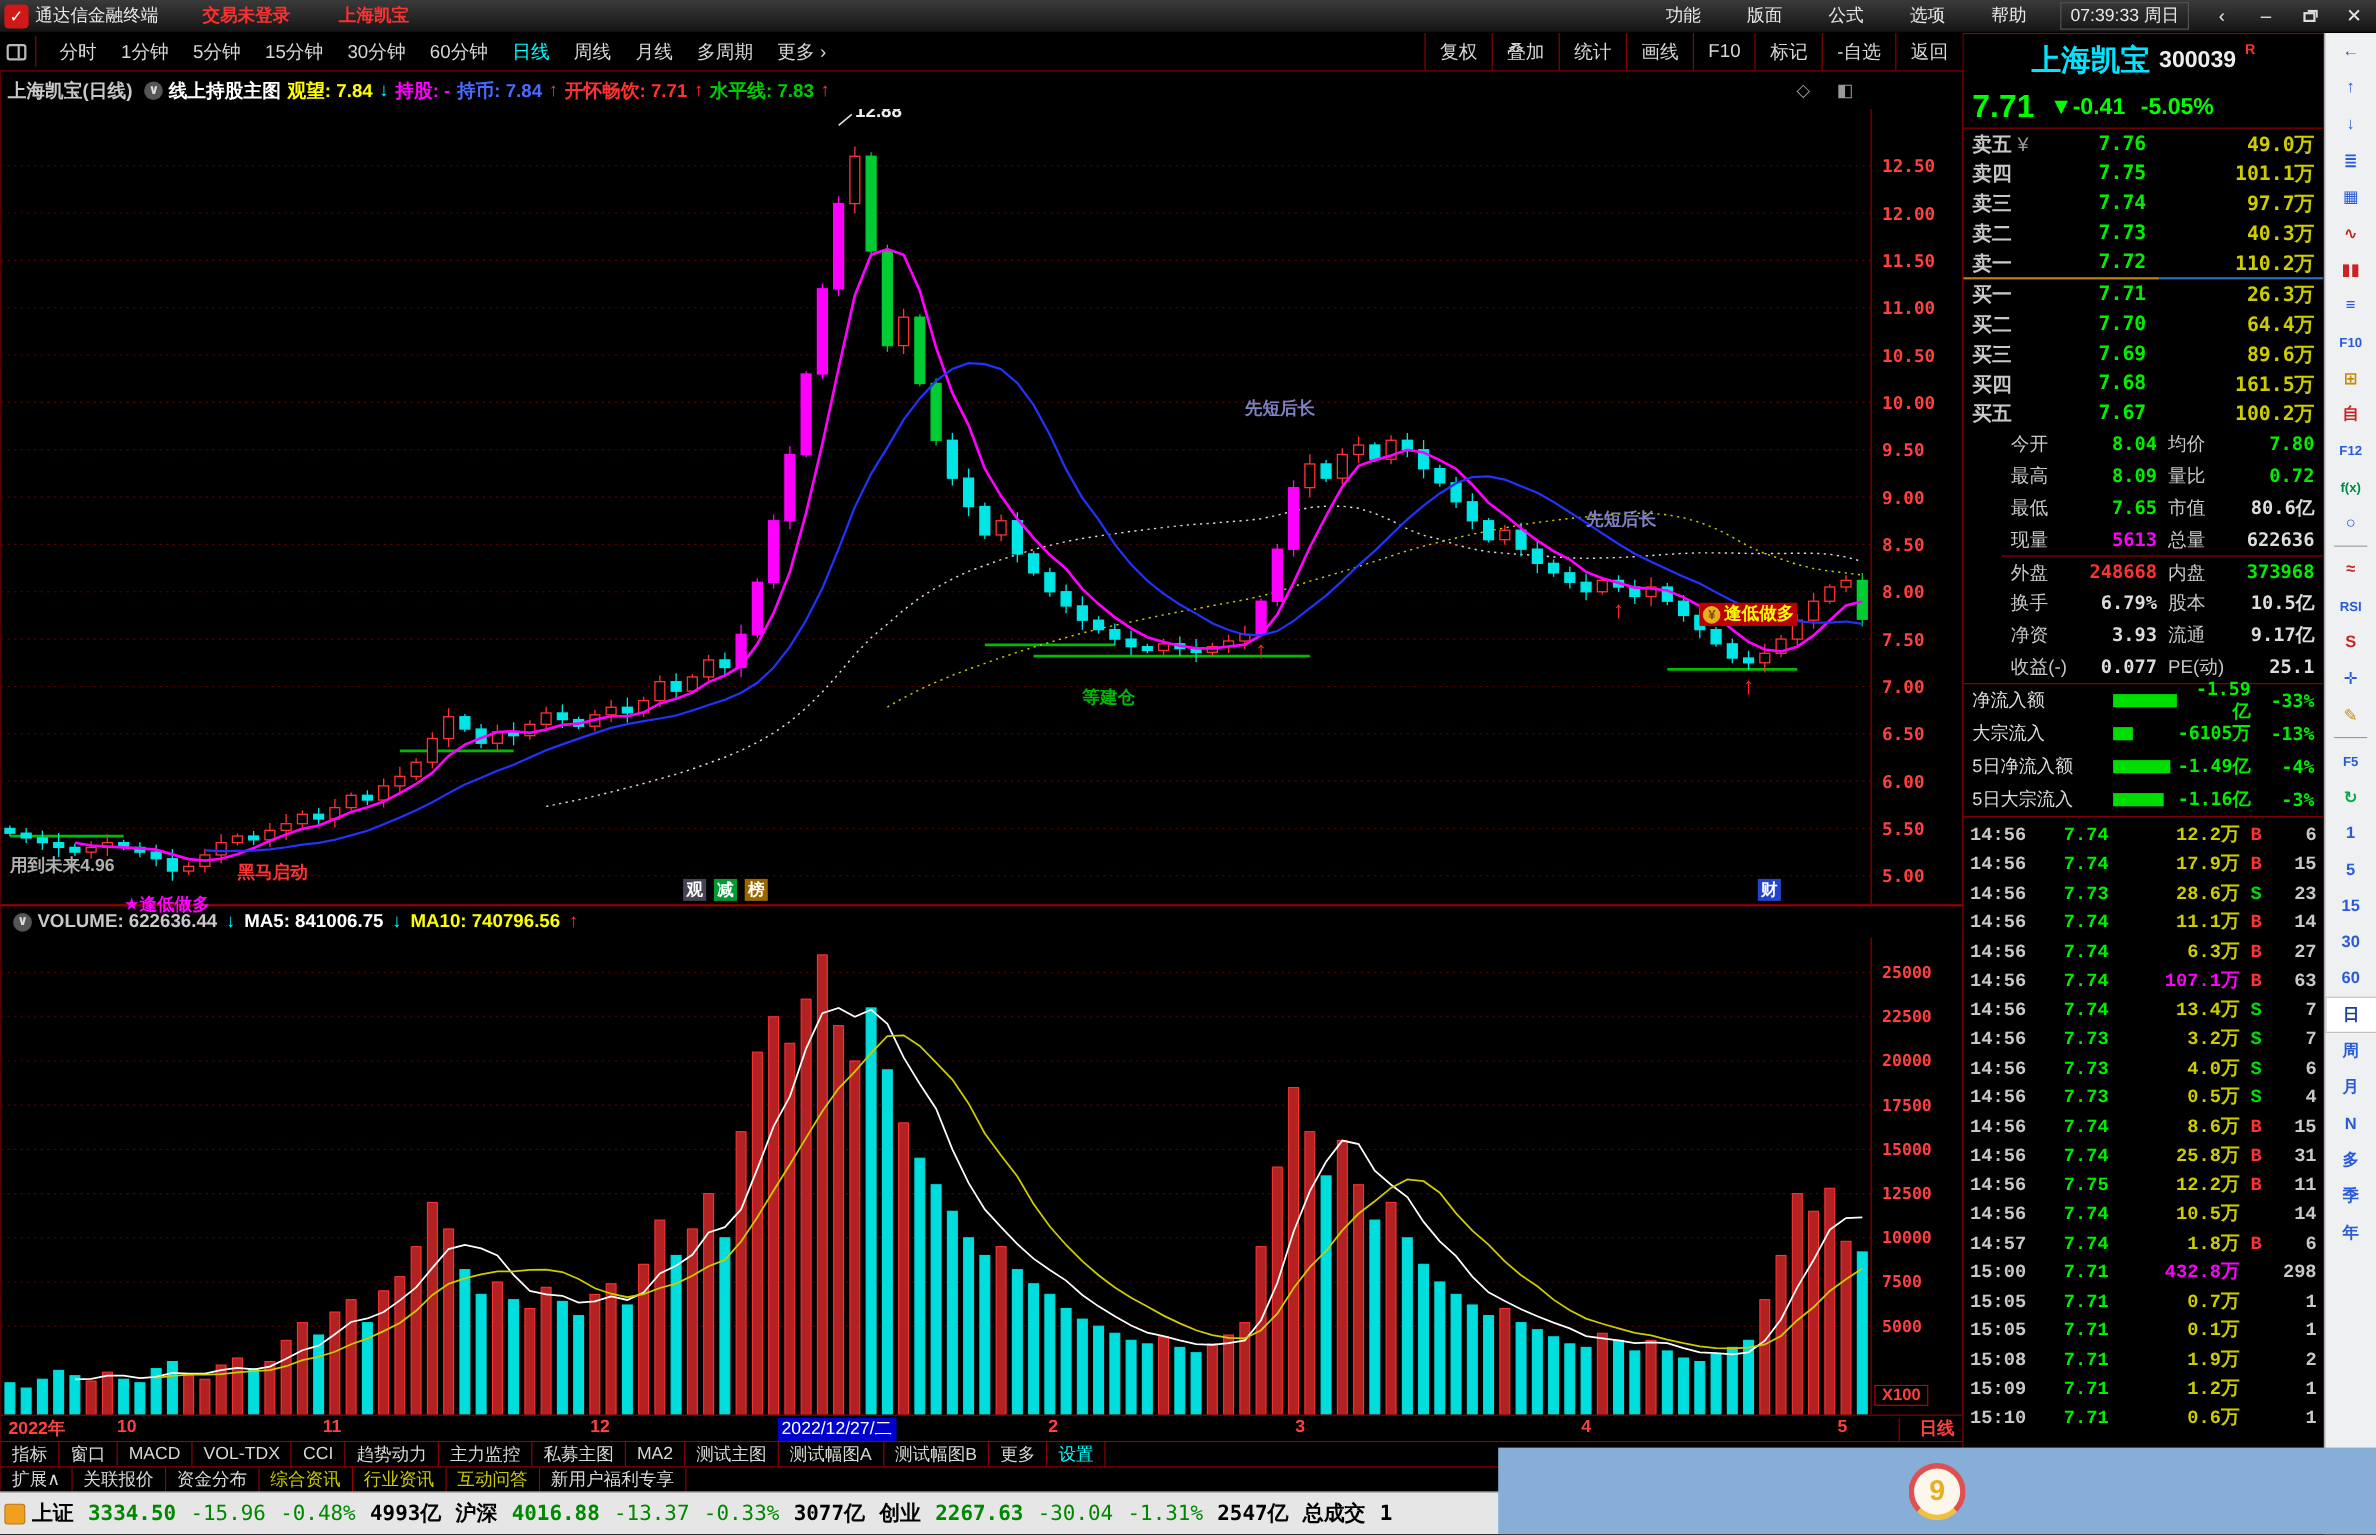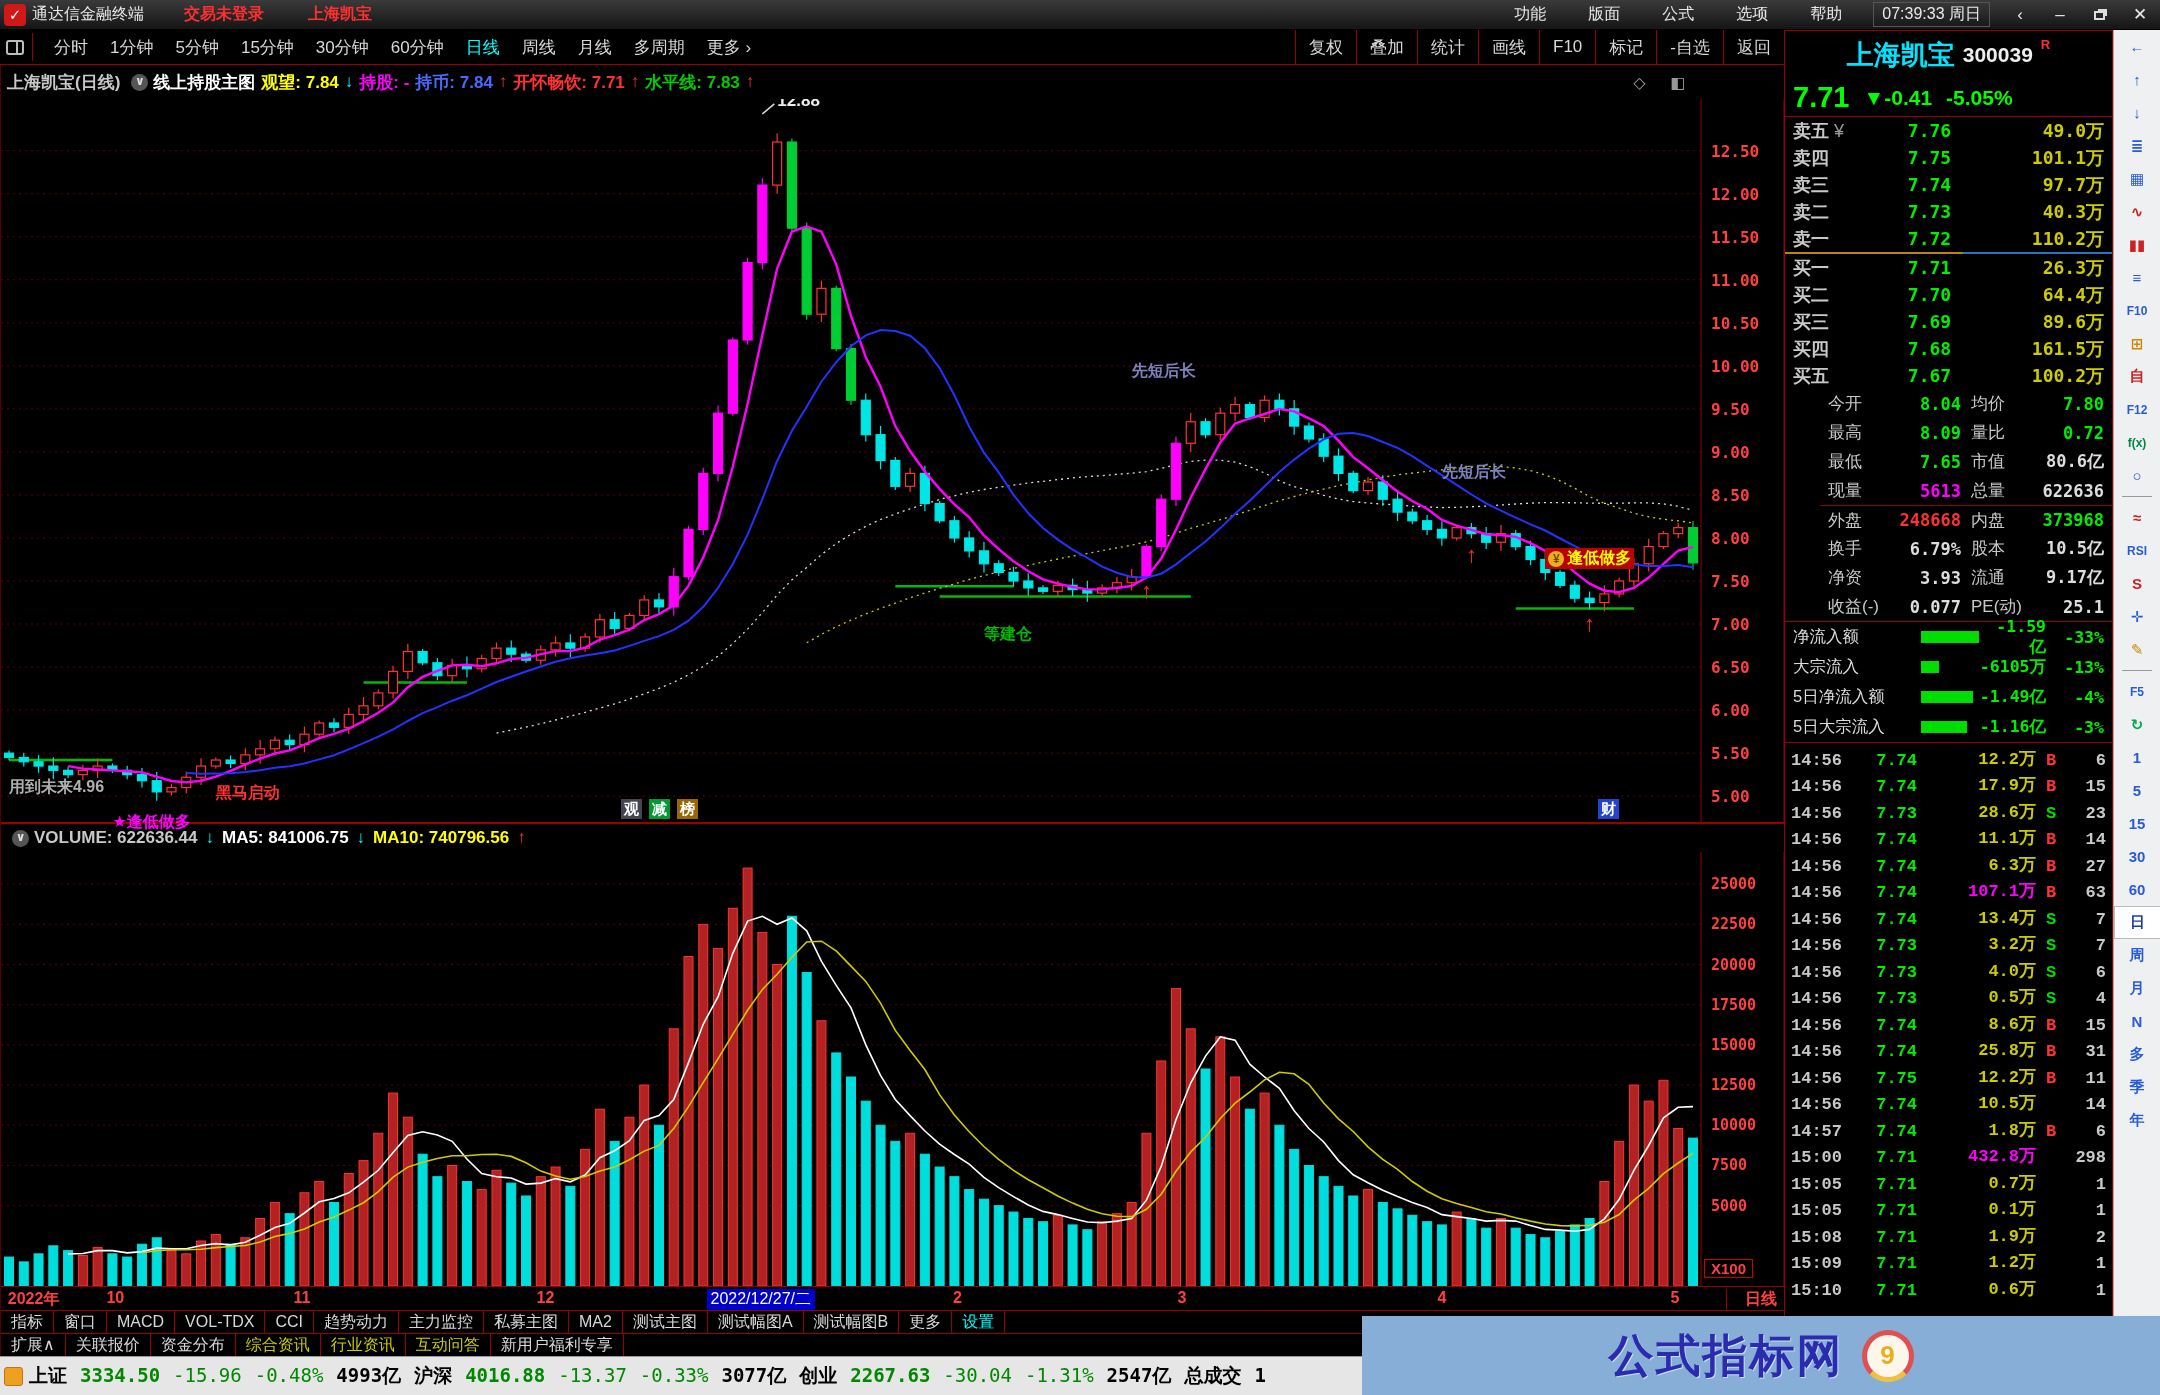--- a/index.html
+++ b/index.html
@@ -988,18 +988,17 @@
       <div class="strip-cell">季</div>
       <div class="strip-cell">年</div>
     </div>
 
   <div id="statusbar">
     <div id="status-icon"></div>
     <span id="status-segs"><span class="stseg" style="color: rgb(0, 0, 0); font-weight: bold;">上证</span><span class="stseg" style="color: rgb(0, 136, 0); font-weight: bold;">3334.50</span><span class="stseg" style="color: rgb(0, 136, 0);">-15.96</span><span class="stseg" style="color: rgb(0, 136, 0);">-0.48%</span><span class="stseg" style="color: rgb(0, 0, 0); font-weight: bold;">4993亿</span><span class="stseg" style="color: rgb(0, 0, 0); font-weight: bold;">沪深</span><span class="stseg" style="color: rgb(0, 136, 0); font-weight: bold;">4016.88</span><span class="stseg" style="color: rgb(0, 136, 0);">-13.37</span><span class="stseg" style="color: rgb(0, 136, 0);">-0.33%</span><span class="stseg" style="color: rgb(0, 0, 0); font-weight: bold;">3077亿</span><span class="stseg" style="color: rgb(0, 0, 0); font-weight: bold;">创业</span><span class="stseg" style="color: rgb(0, 136, 0); font-weight: bold;">2267.63</span><span class="stseg" style="color: rgb(0, 136, 0);">-30.04</span><span class="stseg" style="color: rgb(0, 136, 0);">-1.31%</span><span class="stseg" style="color: rgb(0, 0, 0); font-weight: bold;">2547亿</span><span class="stseg" style="color: rgb(0, 0, 0); font-weight: bold;">总成交</span><span class="stseg" style="color: rgb(0, 0, 0); font-weight: bold;">1</span></span>
   </div>
 
   <div id="watermark">
-    <span id="wm-title">公式指标网</span>
     <div id="wm-logo">
         <span>9</span>
       </div>
   </div>
 </div>
 
 </body></html>

